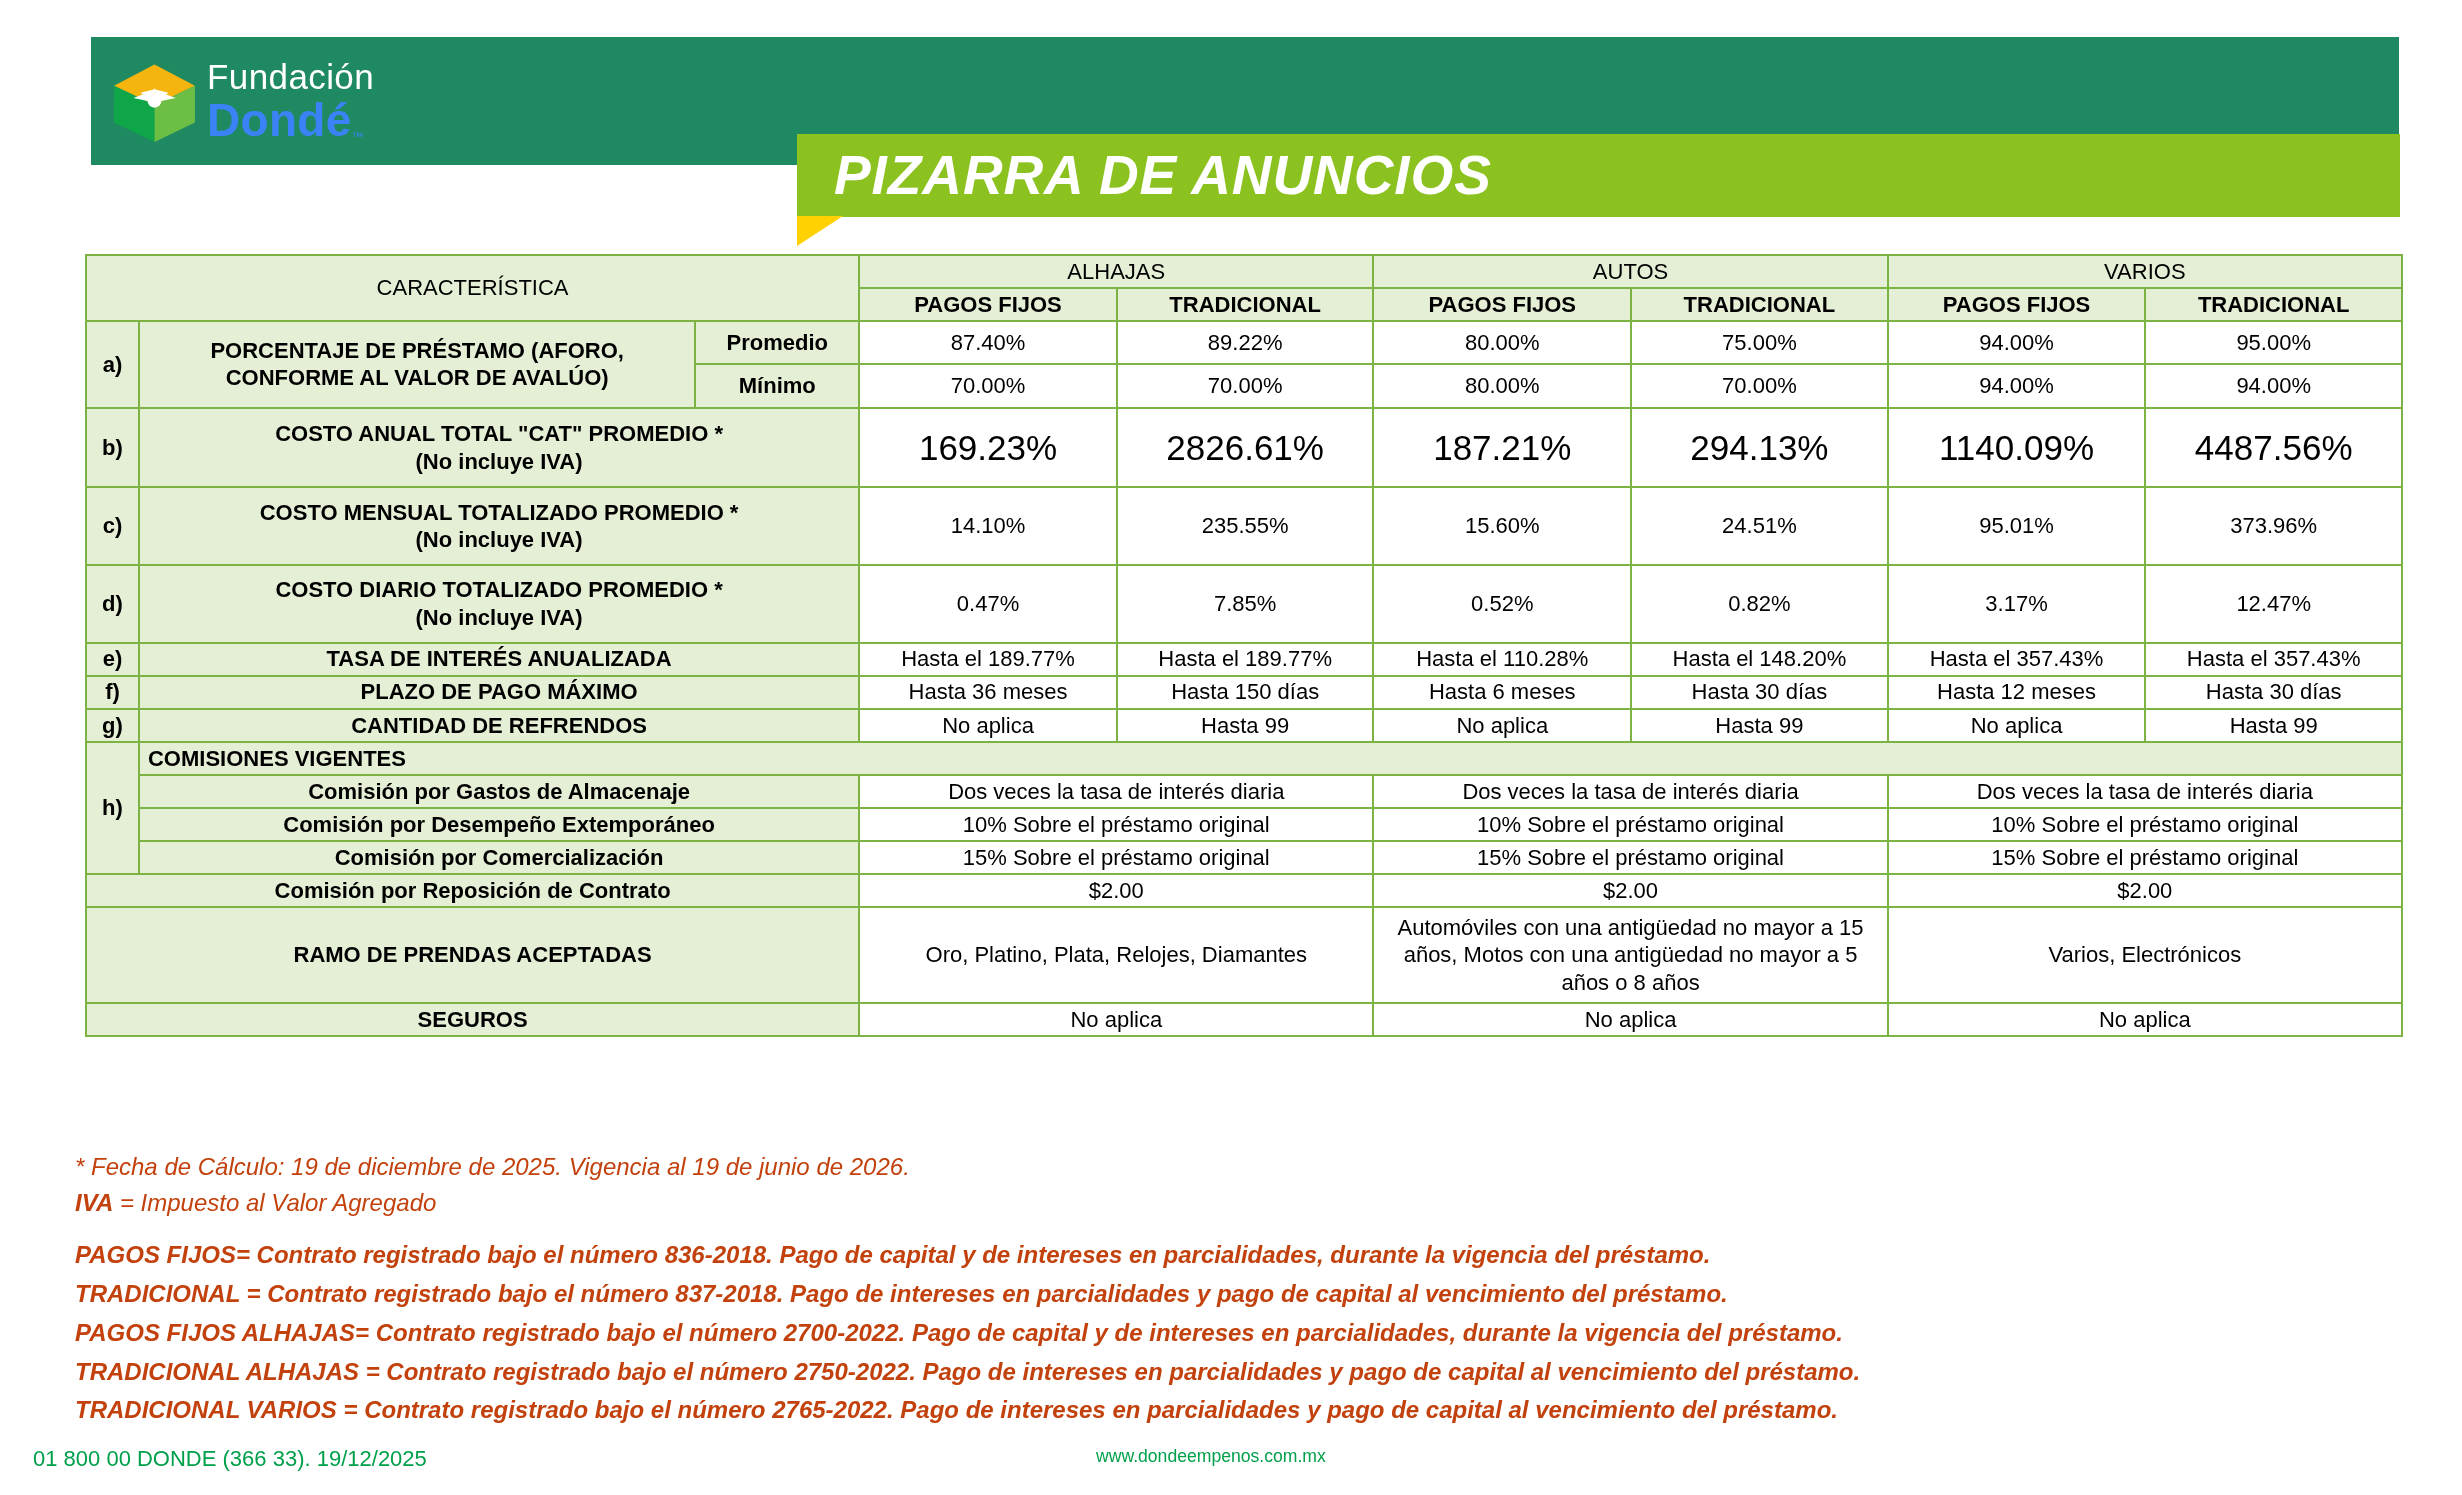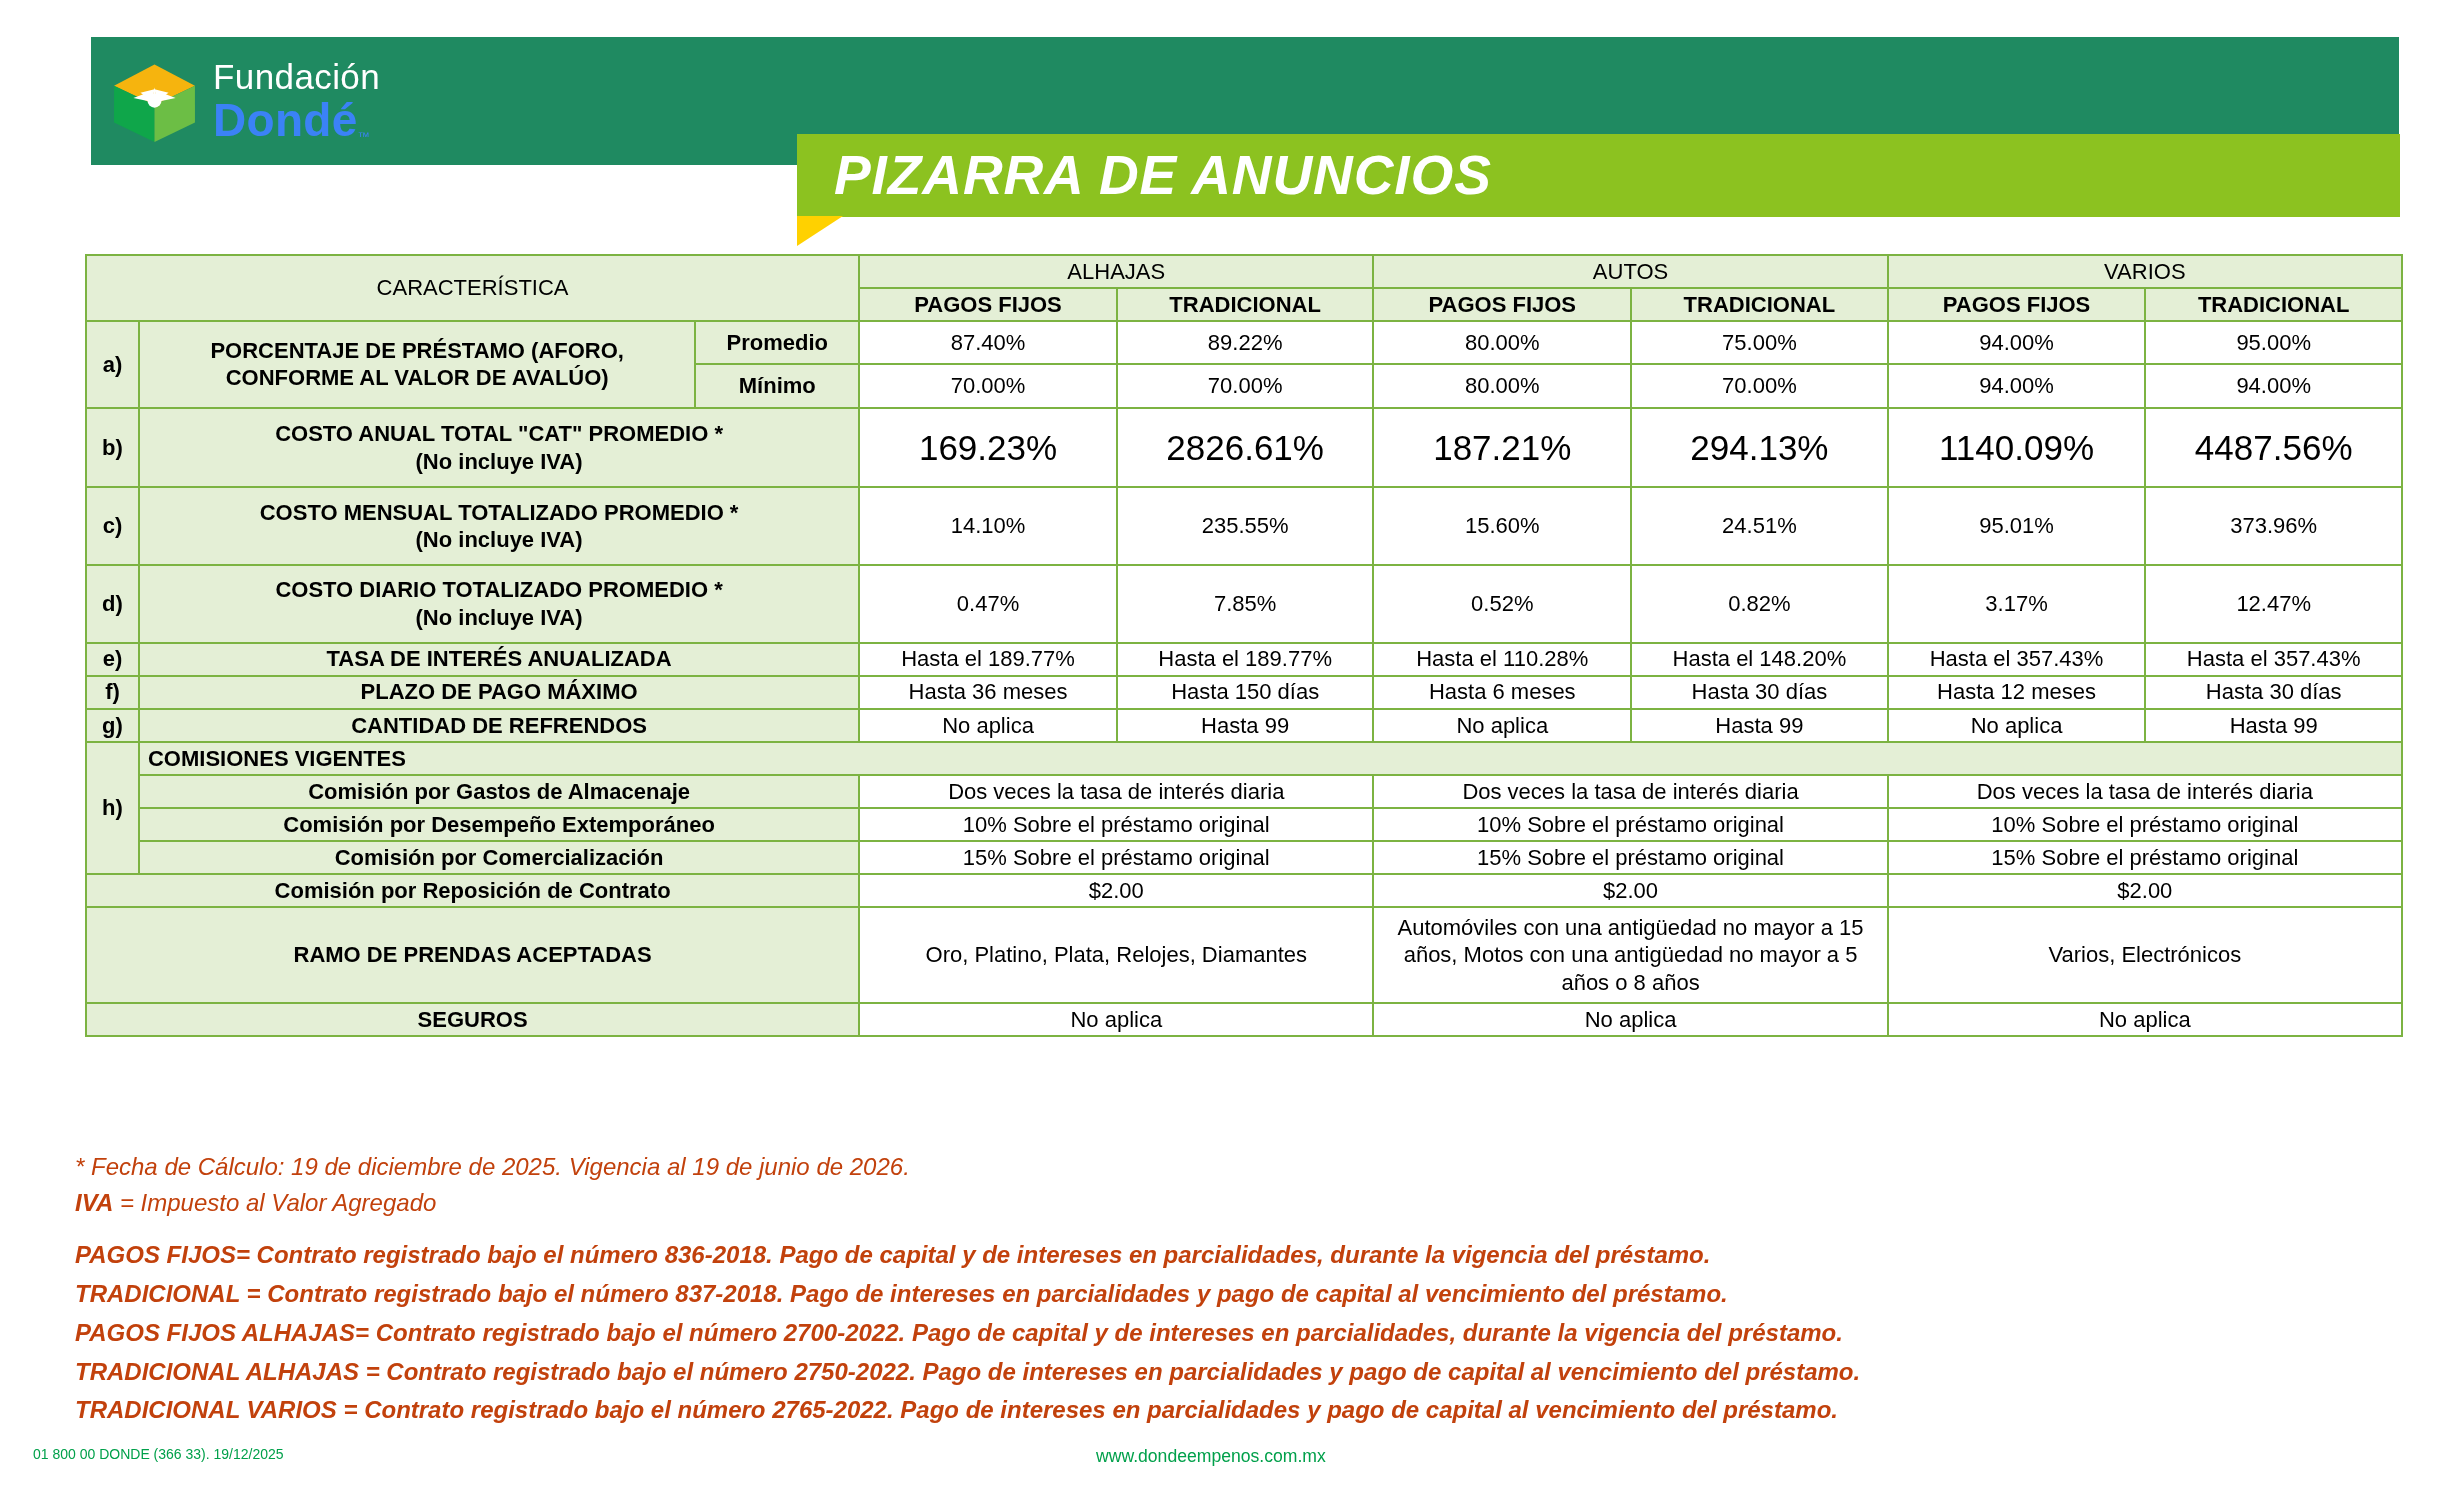--- a/index.html
+++ b/index.html
@@ -11,21 +11,21 @@
     overflow:hidden;
   }
 
   
   #header-band{
     position:absolute;left:91px;top:37px;width:2308px;height:128px;
     background:#1f8a61;
   }
   #logo-wrap{
     position:absolute;left:107px;top:48px;width:369px;height:106px;
-    display:flex;align-items:center;gap:11px;
+    display:flex;align-items:center;gap:5px;
   }
   #logo-mark{position:relative;width:95px;height:95px;flex:0 0 95px;}
   #brand-text{display:flex;flex-direction:column;justify-content:center;line-height:1;}
   #brand-top{color:#ffffff;font-size:35px;letter-spacing:0.4px;}
   #brand-bottom{color:#3b82f6;font-size:46px;font-weight:bold;letter-spacing:0.3px;margin-top:3.5px;}
   #brand-bottom .tm{font-size:12.3px;font-weight:normal;vertical-align:bottom;}
 
   #title-band{
     position:absolute;left:797px;top:134px;width:1603px;height:83px;
     background:#8cc220;
@@ -73,21 +73,21 @@
     font-style:italic;
   }
   .note{font-size:24px;line-height:1.52;}
   .note.b{font-weight:bold;font-size:24px;line-height:1.62;}
   .note-gap{height:14px;}
   .ivalabel{font-weight:bold;}
 
   
   #footer-left{
     position:absolute;left:33px;top:1446px;
-    color:#00a04a;font-size:14px;white-space:nowrap;
+    color:#00a04a;font-size:22px;white-space:nowrap;
   }
   #footer-right{
     position:absolute;left:1096px;top:1446px;
     color:#00a04a;font-size:17.6px;white-space:nowrap;
   }
 </style>
 </head>
 <body>
 
 <div id="header-band"></div>

